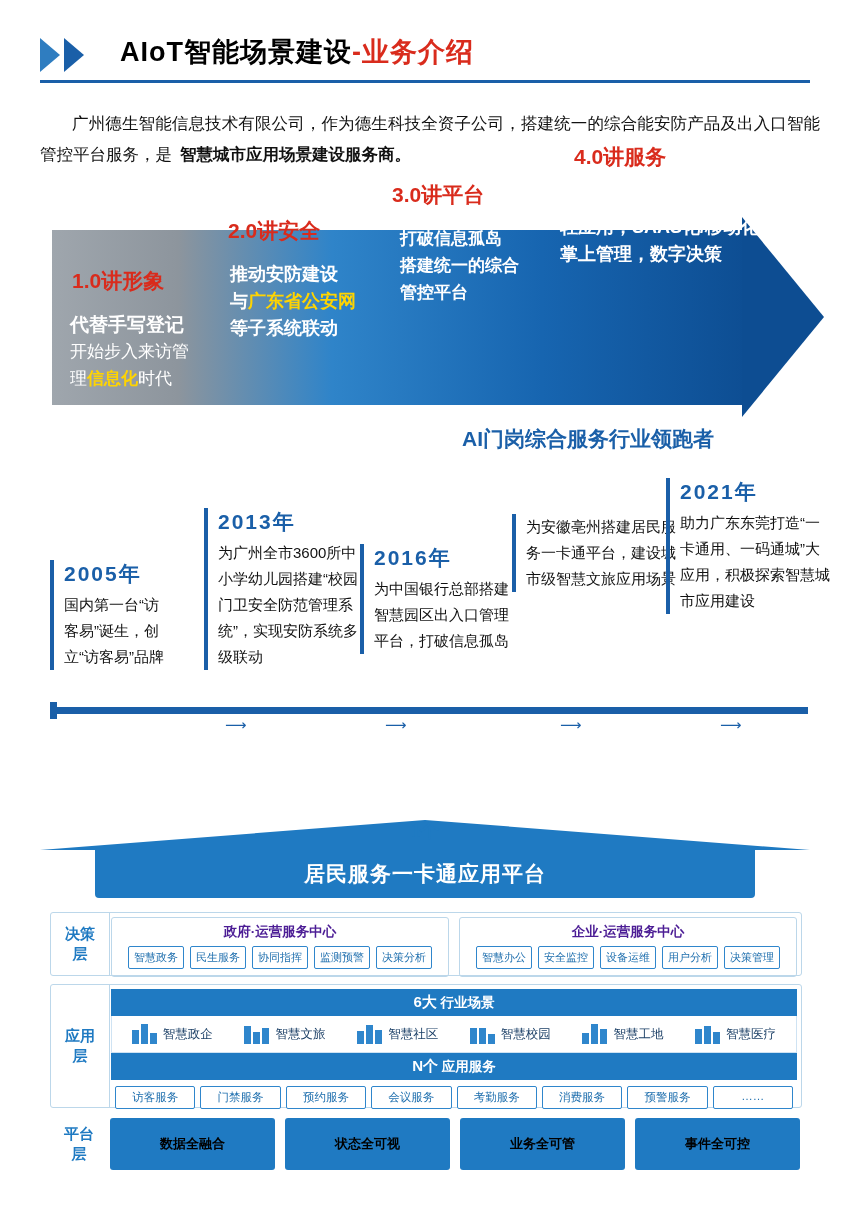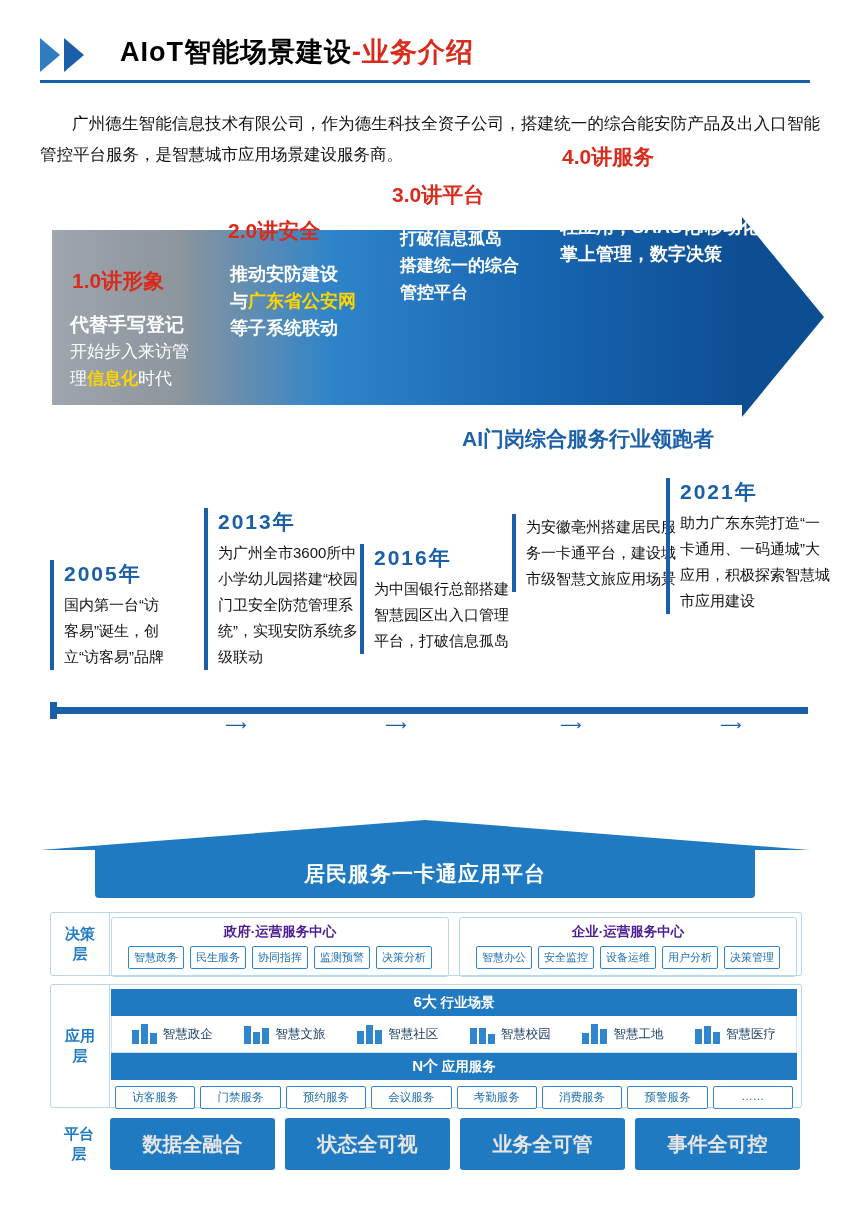--- a/index.html
+++ b/index.html
@@ -26,21 +26,21 @@
   }
   .title .red{color:#d92b1c;}
   .hr{position:absolute;left:0;top:46px;width:770px;height:3px;background:#1a5fa8;}
 
   
   .intro{
     position:absolute;left:40px;top:108px;width:780px;
     font-size:16.5px;line-height:31px;color:#111;text-align:justify;
   }
   .intro .ind{display:inline-block;width:32px;}
-  .intro b{font-weight:normal;}
+  .intro b{font-weight:bold;margin-left:8px;}
 
   
   .stages{position:absolute;left:0;top:185px;width:850px;height:290px;}
 
   .bigarrow{position:absolute;left:52px;top:45px;width:768px;height:175px;}
   .bigarrow .body{
     position:absolute;left:0;top:0;width:700px;height:175px;
     background:linear-gradient(90deg,#9fa6ad 0%,#8d959d 18%,#2f84c9 40%,#1765b0 70%,#0d4d92 100%);
   }
   .bigarrow .head{
@@ -66,21 +66,21 @@
   .s2 .cap{position:absolute;left:6px;top:-36px;}
   .s2 .box{position:absolute;left:0;top:0;width:172px;padding:8px 8px;}
   .s2 .box div{font-size:18px;font-weight:bold;}
   
   .s3{left:392px;top:32px;}
   .s3 .cap{position:absolute;left:0px;top:-36px;}
   .s3 .box{position:absolute;left:0;top:0;width:158px;padding:8px 8px;}
   .s3 .box div{font-size:17px;font-weight:bold;}
   
   .s4{left:552px;top:-6px;}
-  .s4 .cap{position:absolute;left:10px;top:-36px;}
+  .s4 .cap{position:absolute;left:22px;top:-36px;}
   .s4 .box{position:absolute;left:0;top:0;width:248px;padding:8px 8px;}
   .s4 .box div{font-size:18px;font-weight:bold;}
   .s4 .box div.l1{font-size:19px;}
 
   .leader{
     position:absolute;left:462px;top:240px;
     font-size:21px;font-weight:bold;color:#1a5fa8;white-space:nowrap;
   }
 
   
@@ -150,22 +150,22 @@
   .srv{
     flex:1;text-align:center;border:1px solid #2f86cc;border-radius:2px;
     color:#1f6fae;font-size:11.5px;padding:3px 0;background:#fff;
   }
 
   
   .l-pf{top:318px;height:52px;border:none;background:transparent;}
   .l-pf .lab{border-right:none;}
   .pf-row{position:absolute;left:60px;top:0;right:0;height:52px;display:flex;gap:10px;}
   .pf{
-    flex:1;background:#1f7ac2;color:#e5e5e5;border-radius:3px;
-    display:flex;align-items:center;justify-content:center;font-size:20px;font-weight:bold;
+    flex:1;background:#1f7ac2;color:#000000;border-radius:3px;
+    display:flex;align-items:center;justify-content:center;font-size:13px;font-weight:bold;
   }
 </style>
 </head>
 <body>
 
 <div class="page">
 
   <div class="header">
     <div class="chev">
       <span class="c1"></span>

